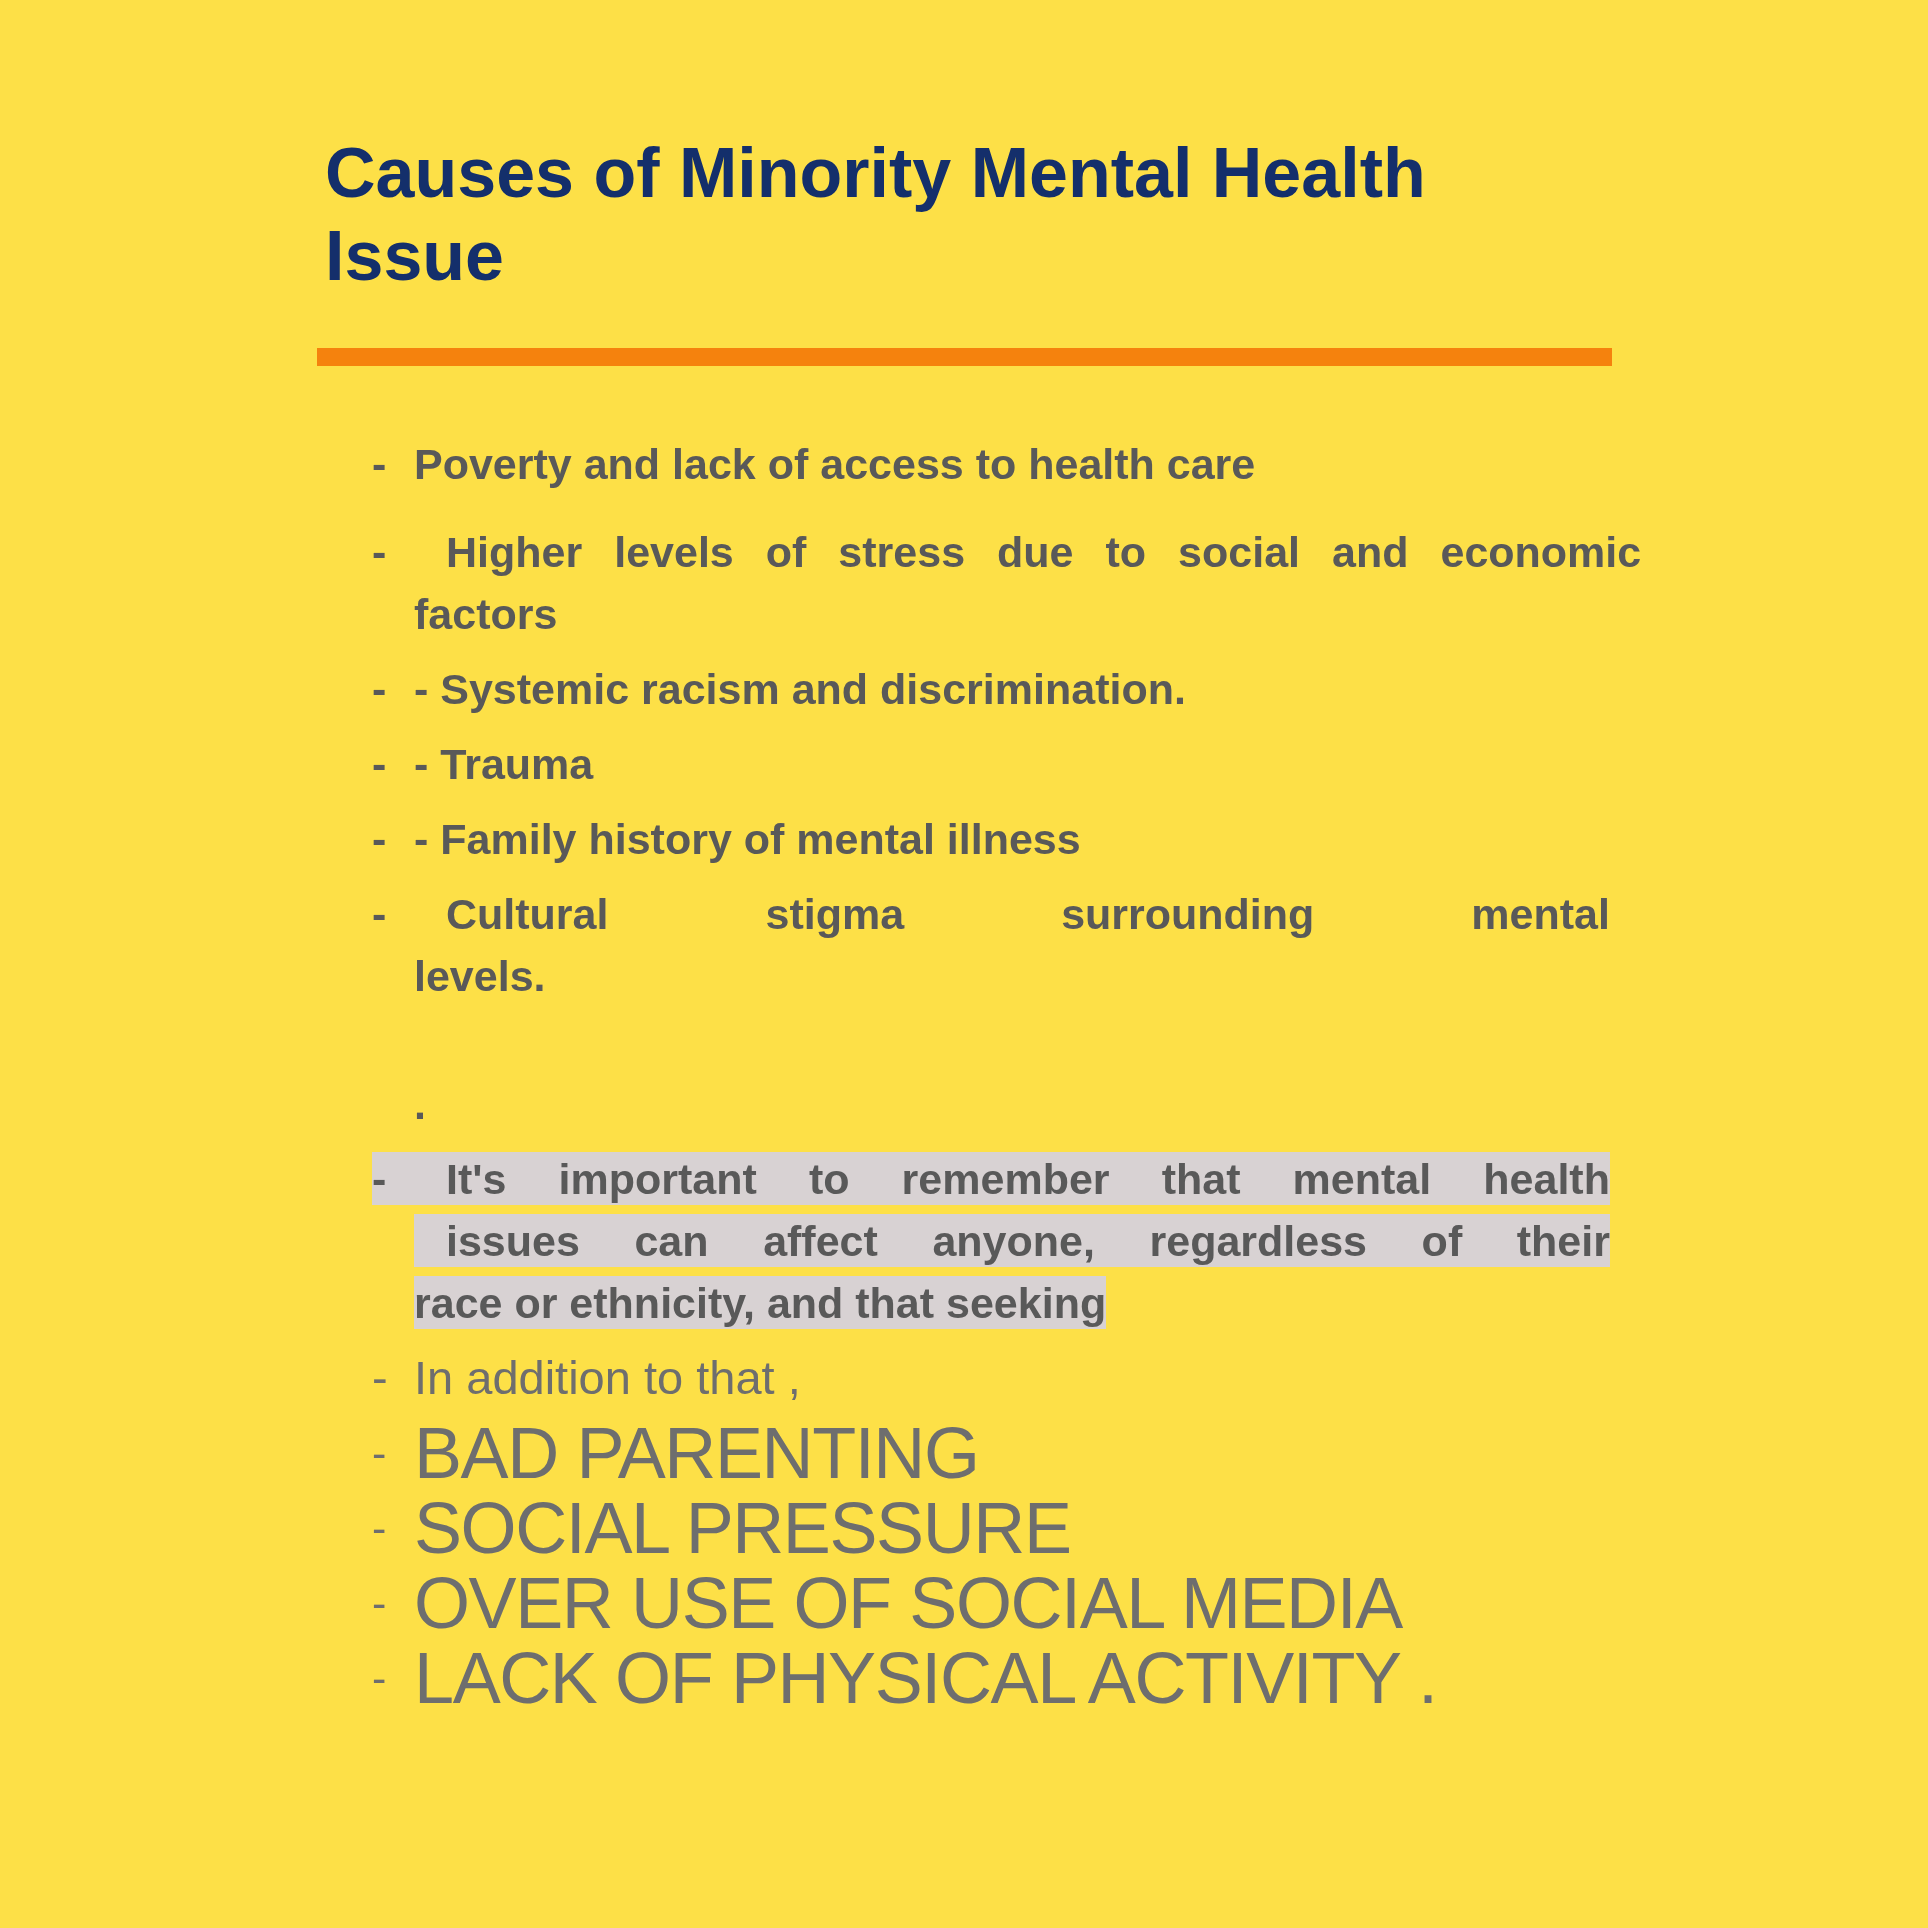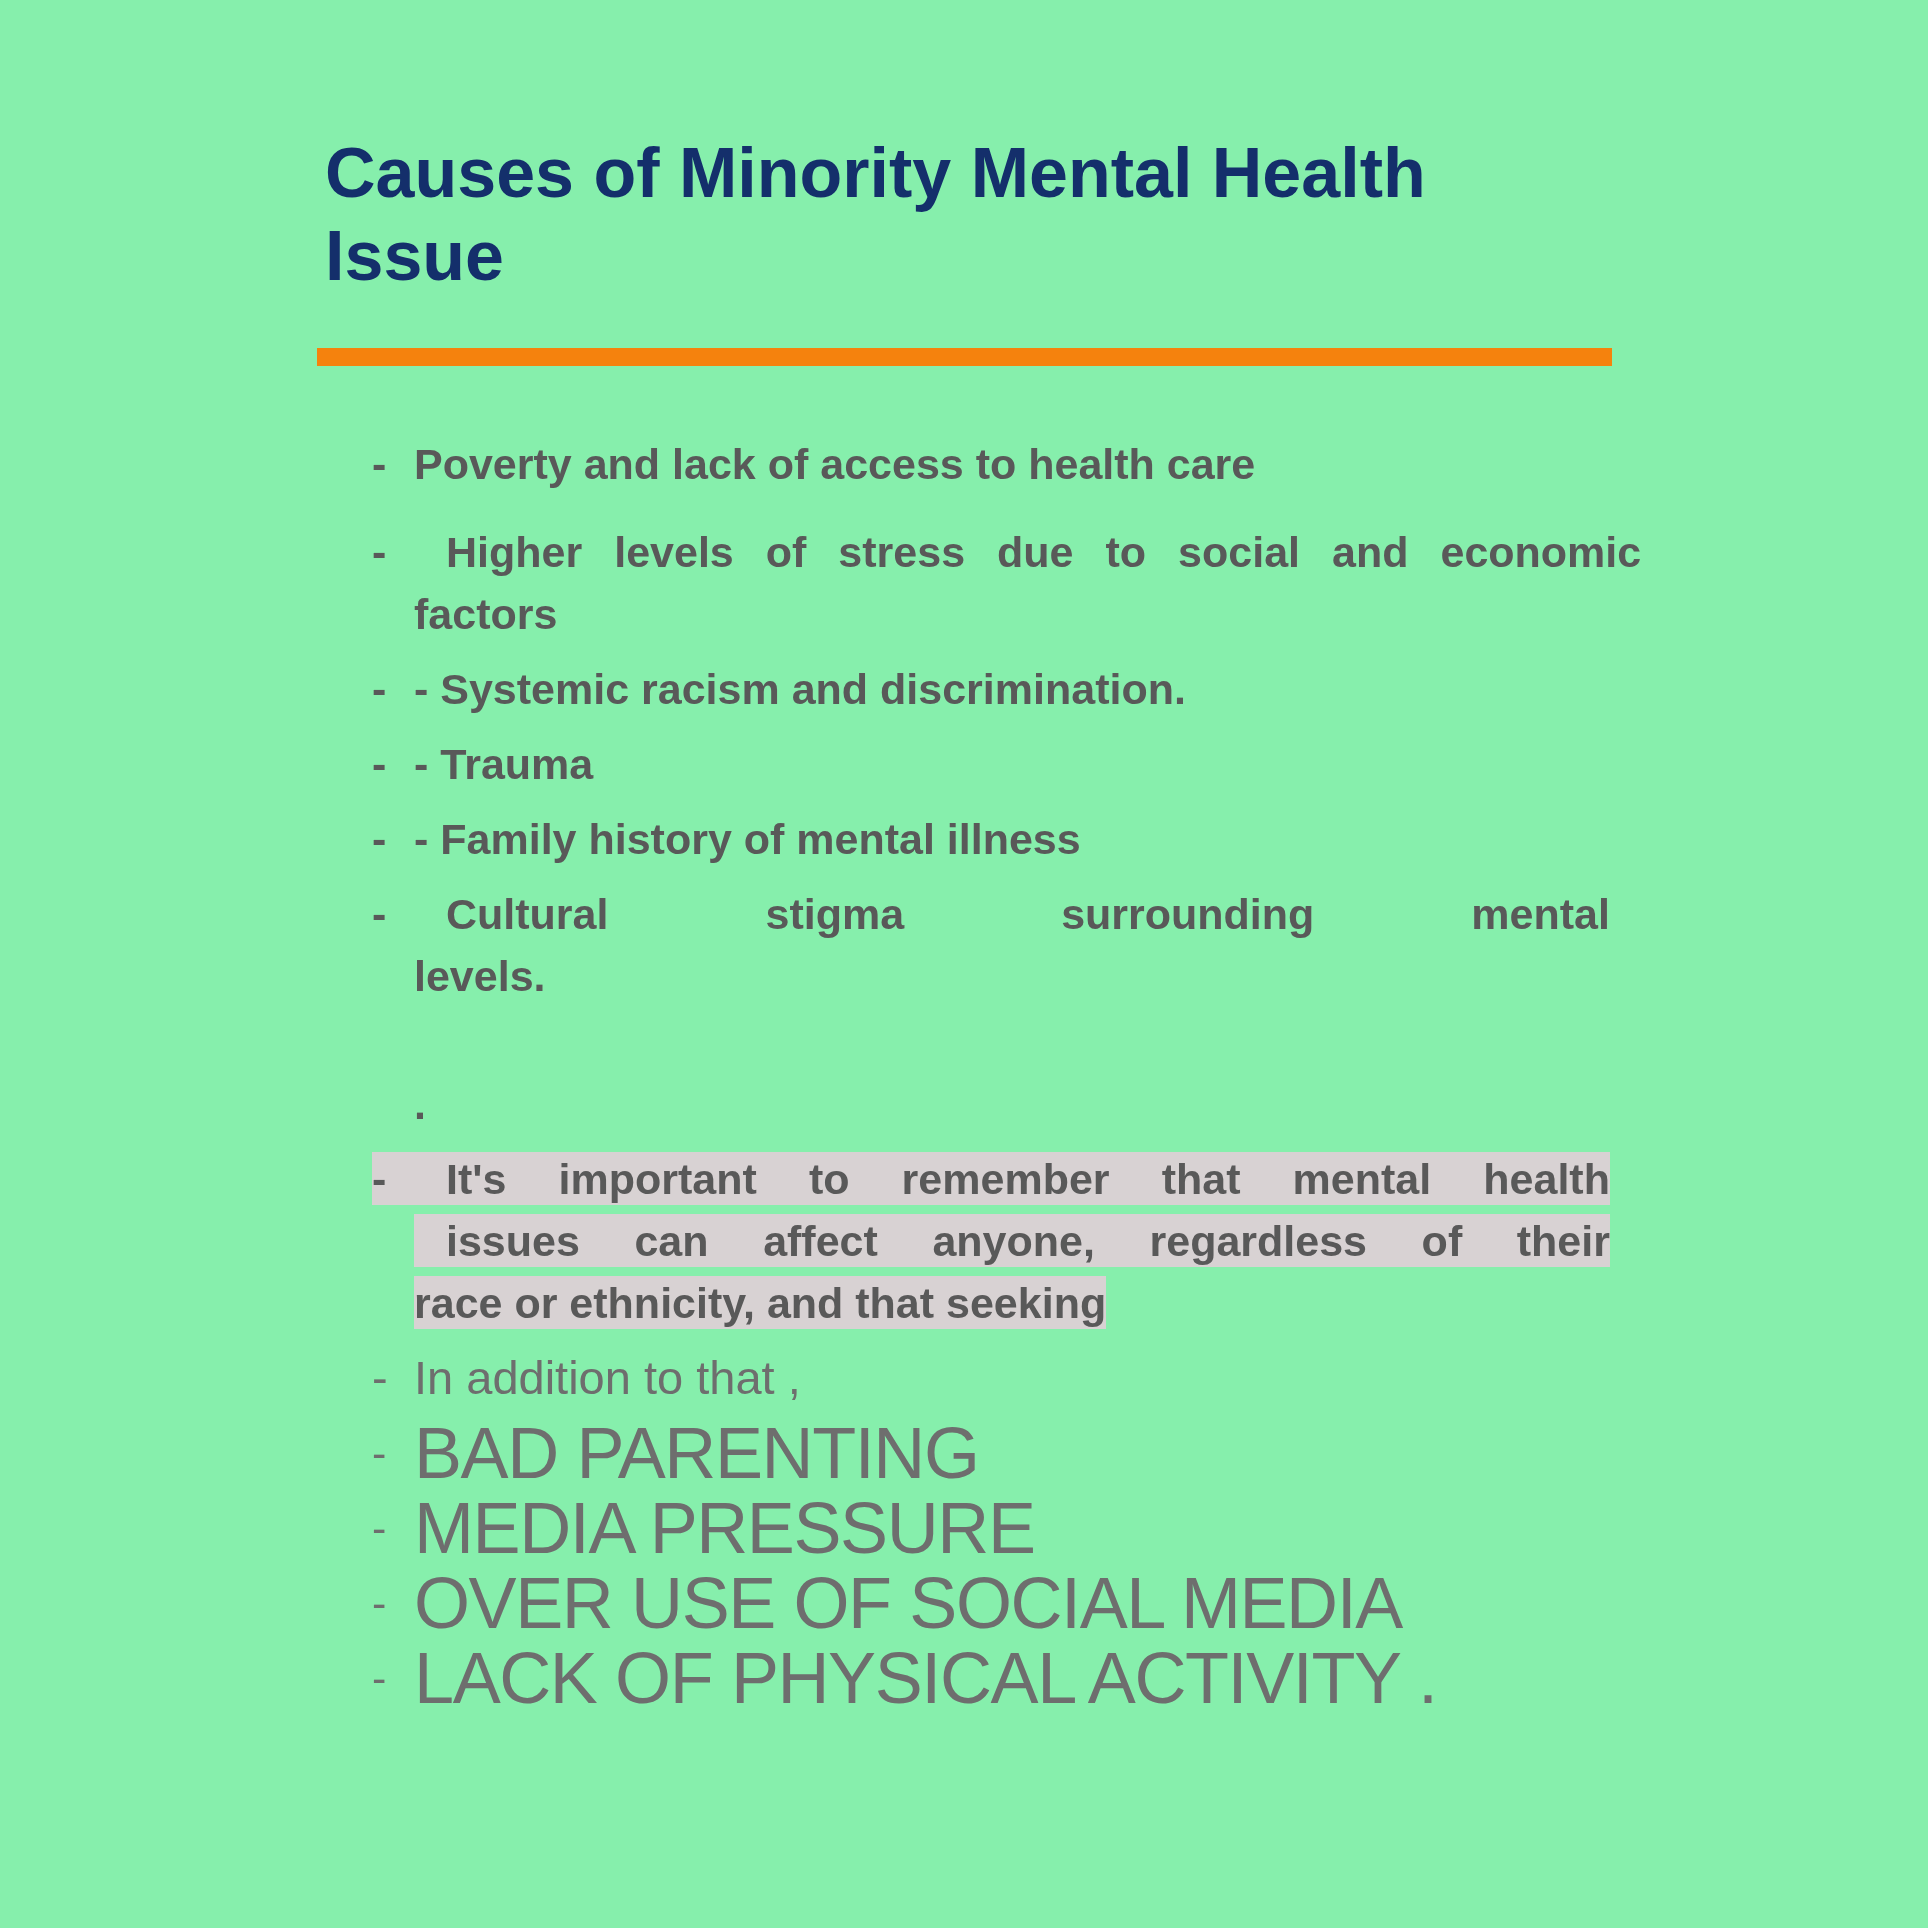--- a/index.html
+++ b/index.html
@@ -10,21 +10,21 @@
     --reg-text:#6e6e6e;
   }
   html,body{margin:0;padding:0;}
   body{
     width:1928px;height:1928px;
     background:#ffffff;
     font-family:"Liberation Sans","DejaVu Sans",sans-serif;
     overflow:hidden;
     position:relative;
   }
-  .slide{position:absolute;inset:0;background:#86efac;}
+  .slide{position:absolute;inset:0;background:#fde047;}
 
   .title{
     position:absolute;left:325px;top:132px;width:1318px;
     font-size:70px;font-weight:700;line-height:83px;
     color:var(--title-color);
     letter-spacing:0px;
   }
   .rule{
     position:absolute;left:317px;top:348px;width:1295px;height:18px;
     background:var(--accent);
@@ -185,21 +185,21 @@
     <div class="item caps">
       <span class="marker">-</span>
       <div class="itext">
         <div class="line">BAD PARENTING</div>
       </div>
     </div>
 
     <div class="item caps">
       <span class="marker">-</span>
       <div class="itext">
-        <div class="line">MEDIA PRESSURE</div>
+        <div class="line">SOCIAL PRESSURE</div>
       </div>
     </div>
 
     <div class="item caps">
       <span class="marker">-</span>
       <div class="itext">
         <div class="line">OVER USE OF SOCIAL MEDIA</div>
       </div>
     </div>
 

